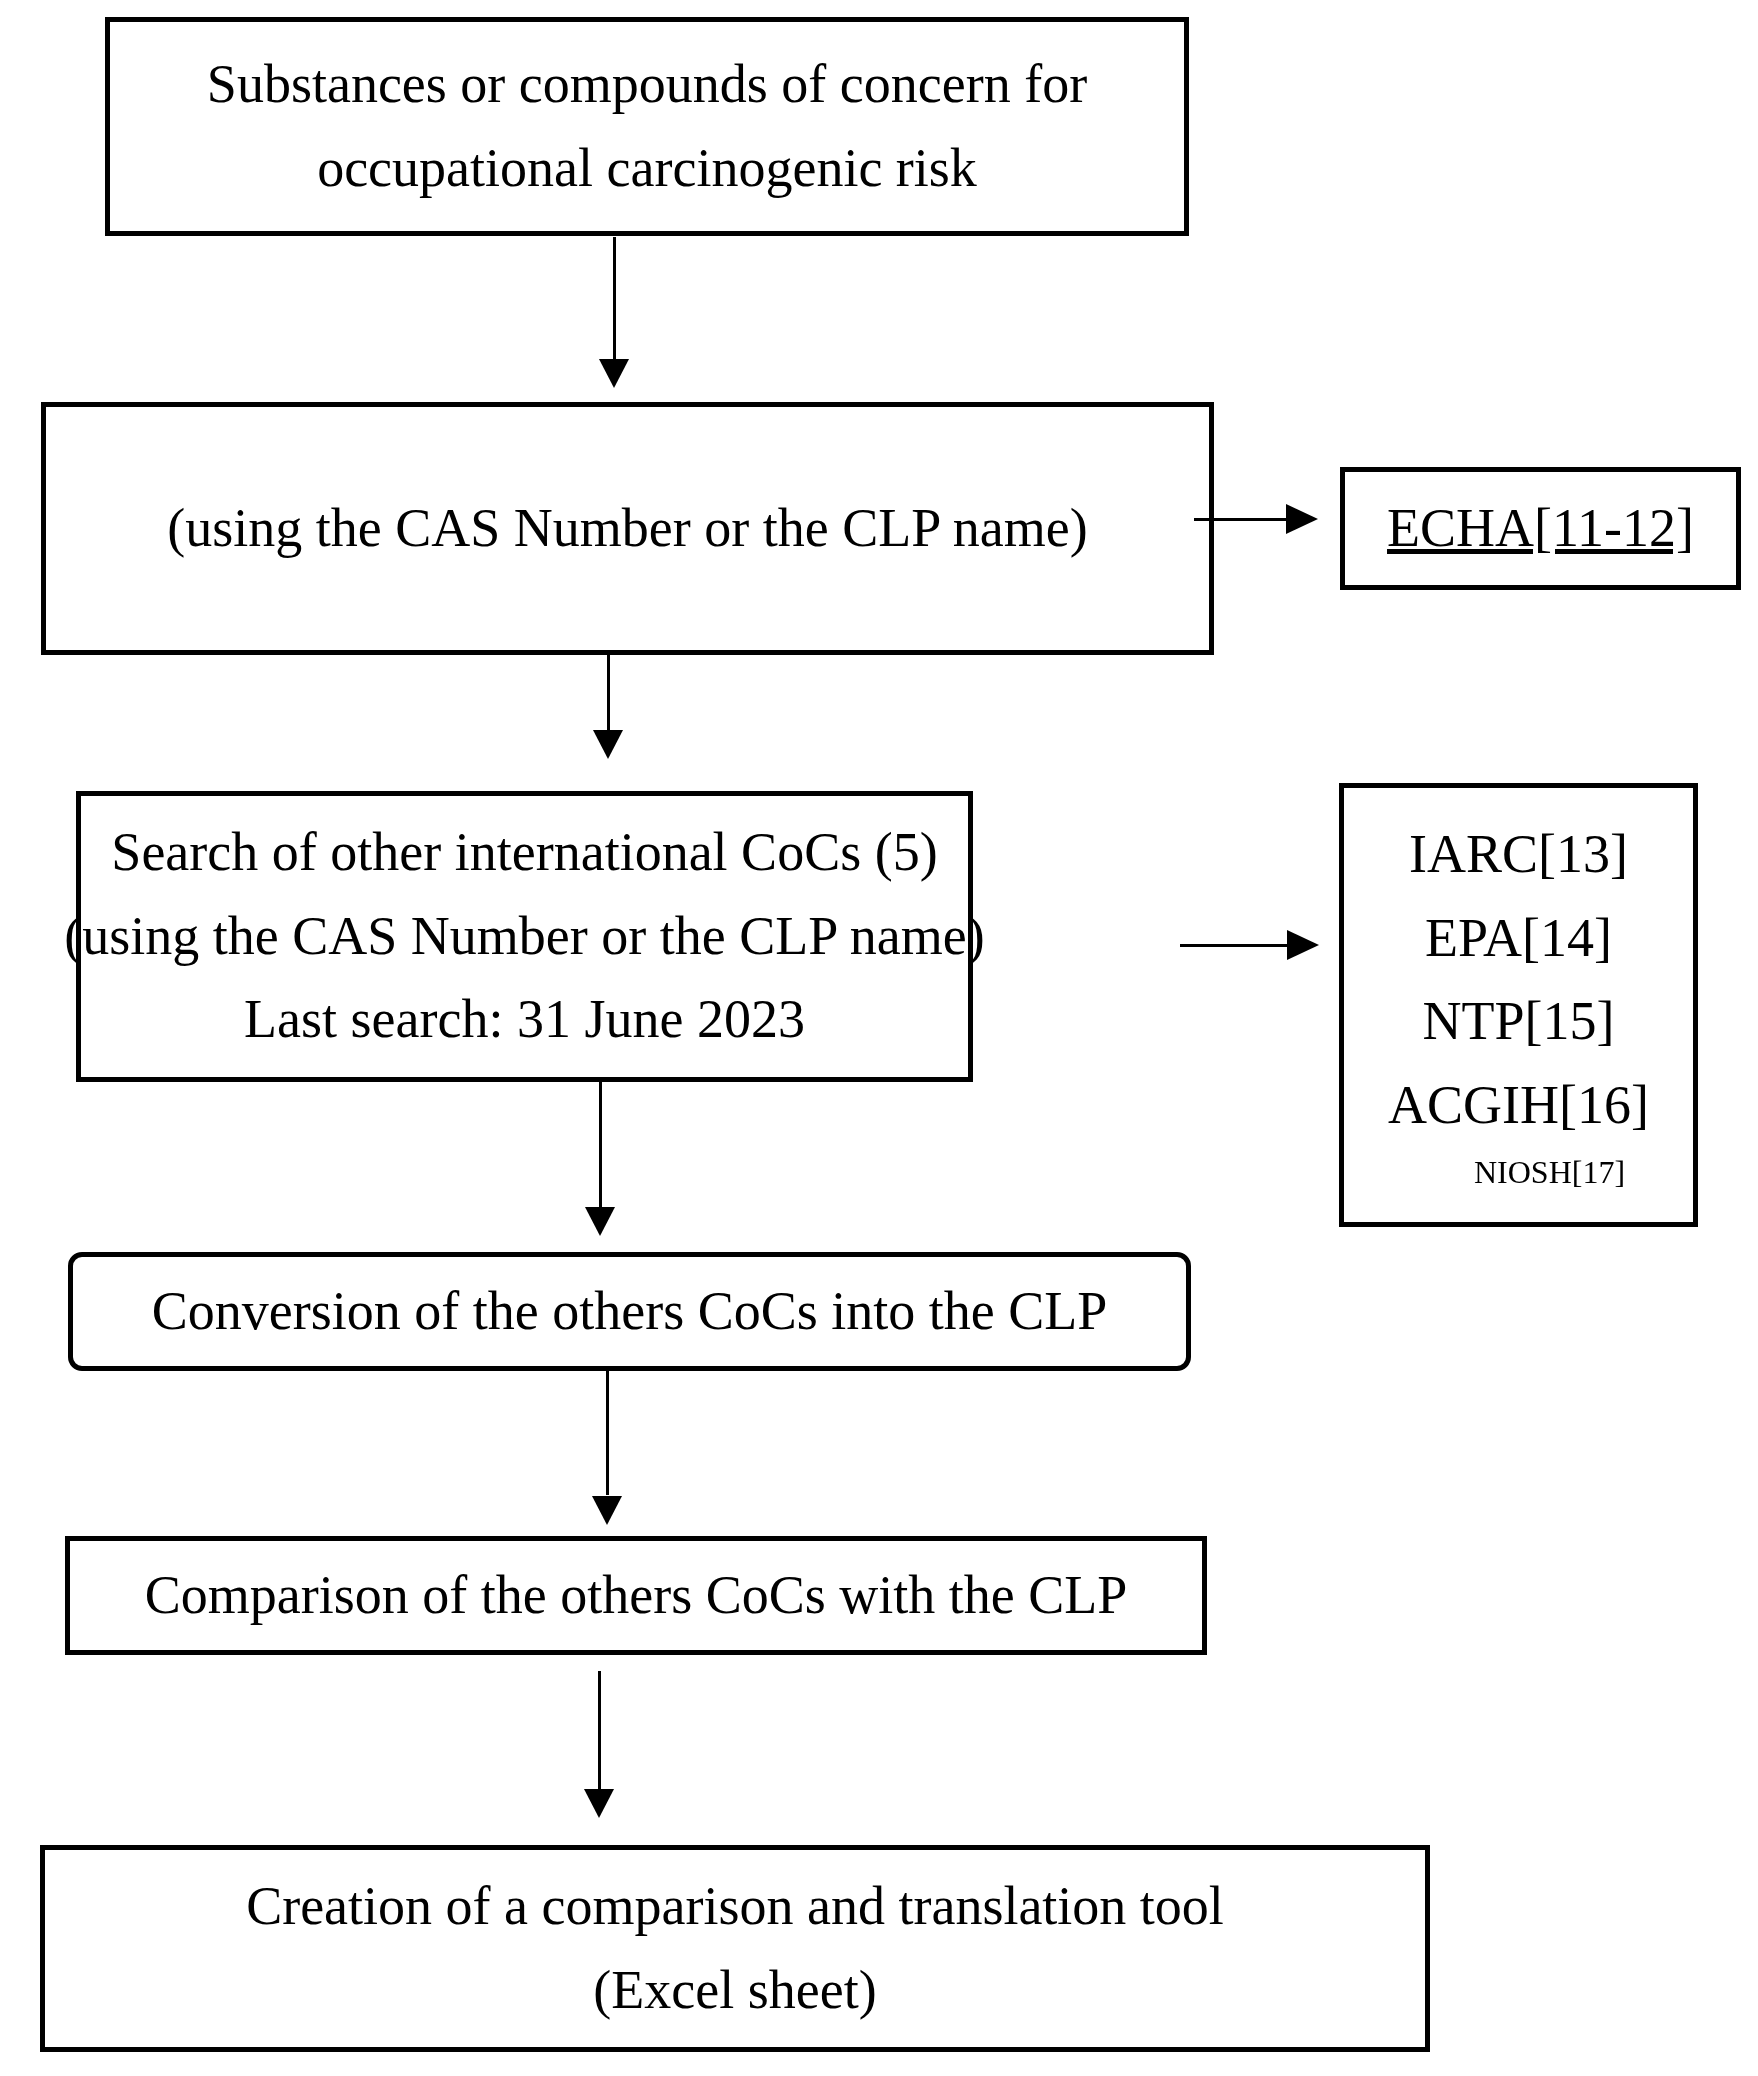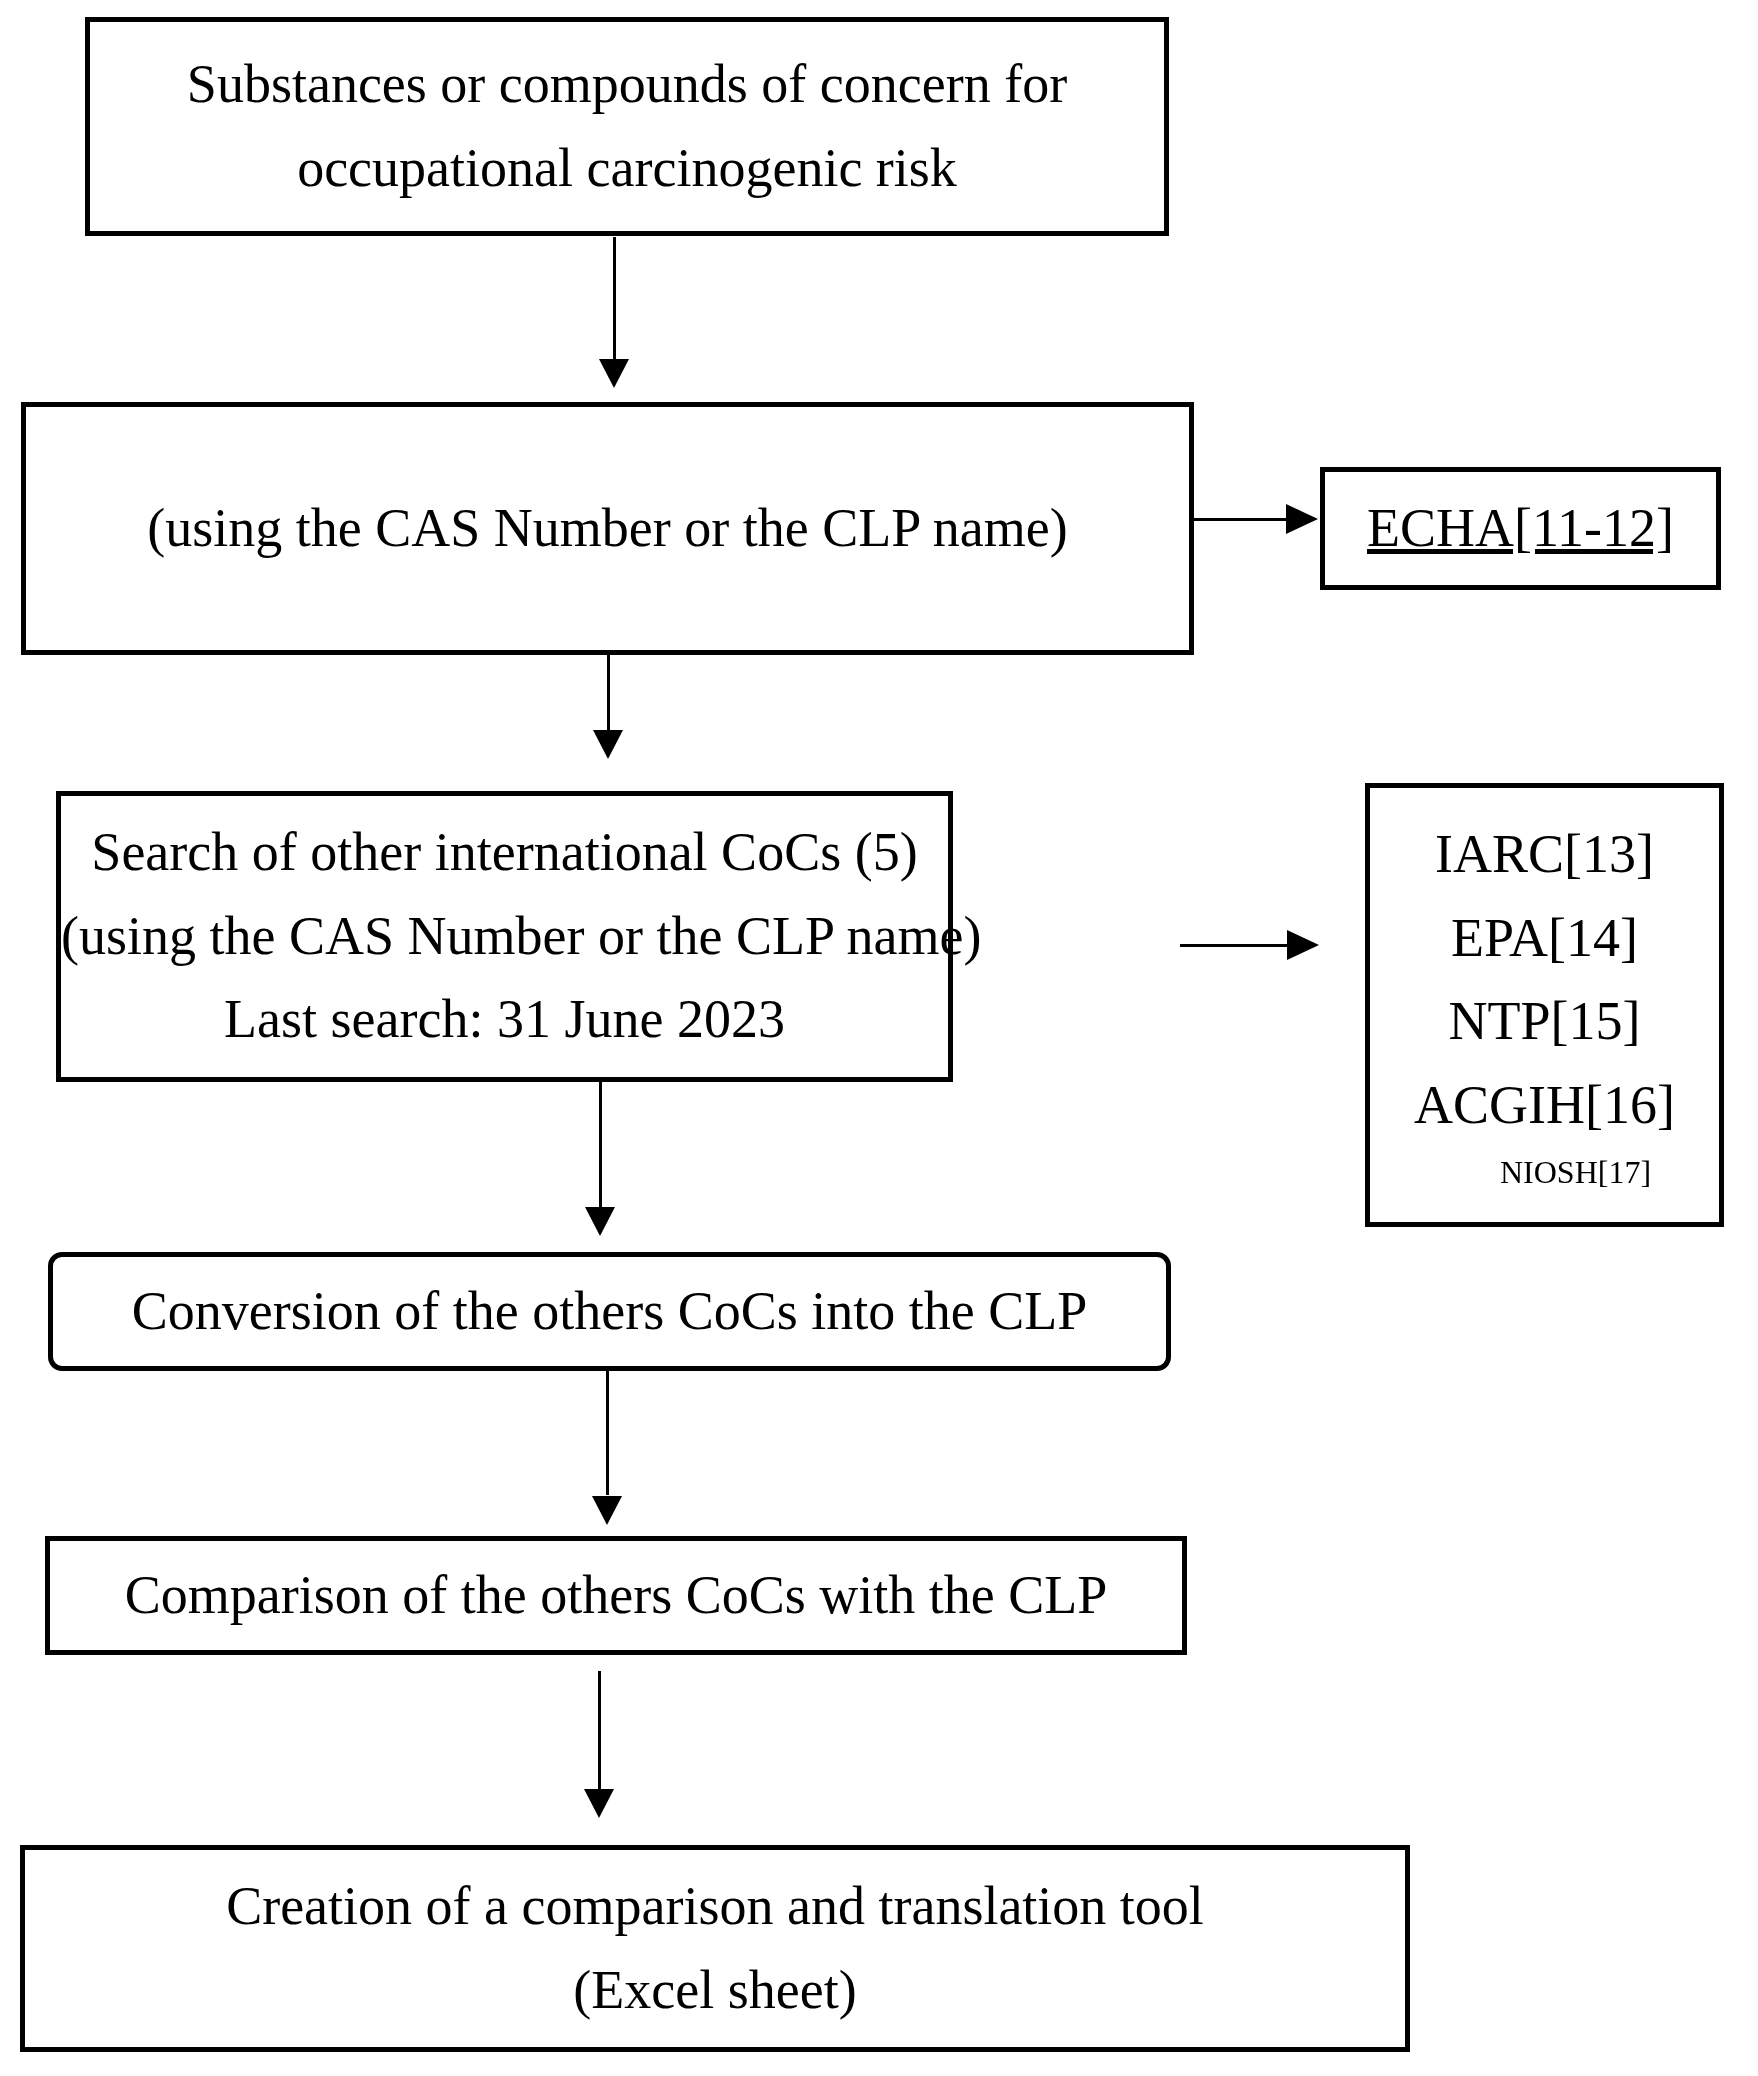--- a/index.html
+++ b/index.html
@@ -15,24 +15,26 @@
     font-family: "Liberation Serif", "DejaVu Serif", serif;
     color: #000000;
   }
   .node {
     position: absolute;
     box-sizing: border-box;
     border: 5.6px solid #000000;
     background: #ffffff;
     display: flex;
     flex-direction: column;
+    align-items: center;
     justify-content: center;
     text-align: center;
     font-size: 54px;
     line-height: 1.55;
+    margin-left: 20px;
   }
   .node .line {
     white-space: nowrap;
   }
   .node .line.small {
     font-size: 32px;
     transform: translateX(31px);
   }
   .vline {
     position: absolute;
@@ -59,21 +61,21 @@
     border-top: 15.7px solid transparent;
     border-bottom: 15.7px solid transparent;
     border-left: 32px solid #000000;
   }
 
   
   #node-substances          { left: 85px;  top: 17.4px;   width: 1084px; height: 219px; }
   #node-clp-search          { left: 21px;   top: 402px;  width: 1173px; height: 253px; }
   #node-echa                { left: 1320px; top: 467px;  width: 401px;  height: 123px; text-decoration: underline; }
   #node-international-search{ left: 56px;  top: 791px; width: 897px; height: 291px; }
-  #node-sources-list        { left: 1365px; top: 783px; width: 359px;  height: 444px; }
+  #node-sources-list        { left: 1319px; top: 783px; width: 359px;  height: 444px; }
   #node-conversion          { left: 48px;   top: 1252px; width: 1123px; height: 119px; border-radius: 14px; }
   #node-comparison          { left: 45px;   top: 1536px; width: 1142px; height: 119px; }
   #node-tool-creation       { left: 20px;   top: 1845px; width: 1390px; height: 207px; }
 
   
   #arrow-1-line { left: 613px; top: 237px;  height: 122px; }
   #arrow-1-head { left: 599px; top: 359px; }
   #arrow-2-line { left: 607px; top: 655px; height: 76px; }
   #arrow-2-head { left: 593px; top: 730px; }
   #arrow-3-line { left: 599px; top: 1082px; height: 125px; }

